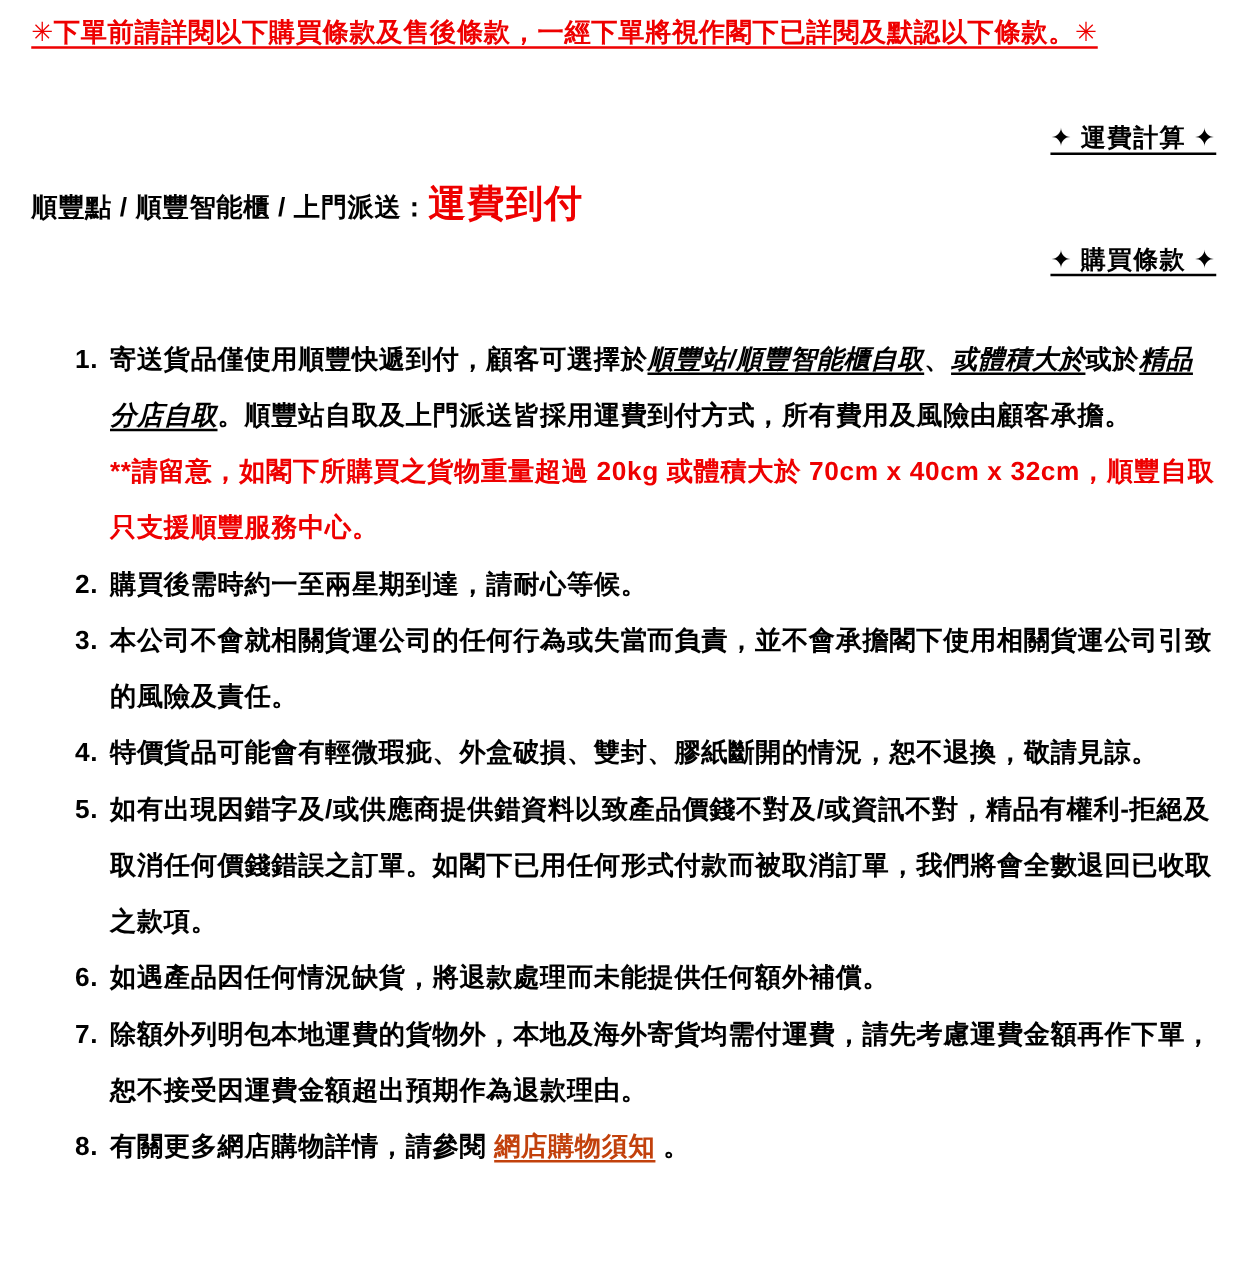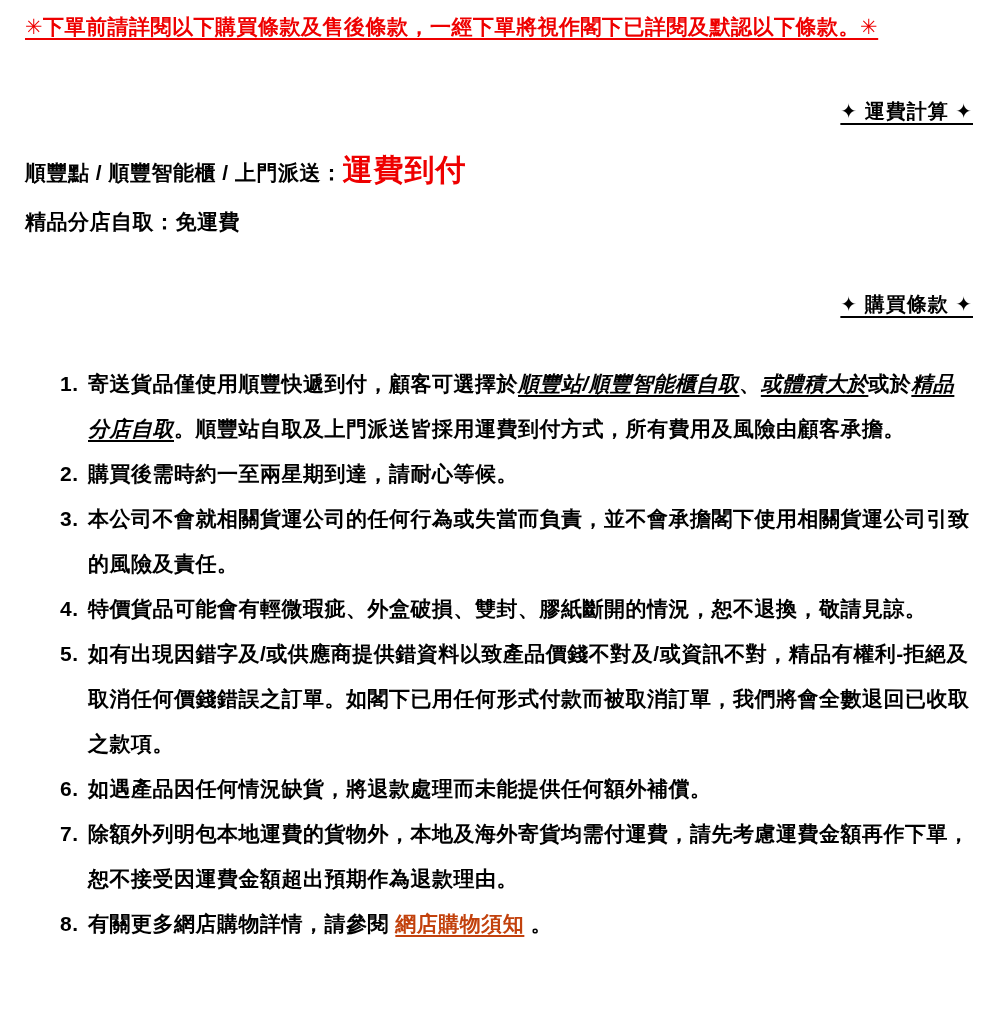--- a/index.html
+++ b/index.html
@@ -33,21 +33,21 @@
     text-decoration-thickness: 2px;
     text-underline-offset: 5px;
     margin-bottom: 26px;
     margin-left: 3px;
     text-align: right;
   }
   .section-heading.second { margin-bottom: 44px; }
 
   .ship-line {
     font-size: 21px;
-    line-height: 40px;
+    line-height: 28px;
     margin-bottom: 14px;
     letter-spacing: 0.5px;
   }
   .freight-collect {
     color: #ee0000;
     font-size: 30px;
     letter-spacing: 1px;
   }
   .ship-line2 {
     font-size: 21px;
@@ -86,30 +86,30 @@
 <body>
 
 <div class="page">
 
   <p class="notice">✳下單前請詳閱以下購買條款及售後條款，一經下單將視作閣下已詳閱及默認以下條款。✳</p>
 
   <h2 class="section-heading">✦ 運費計算 ✦</h2>
 
   <p class="ship-line"><span>順豐點 / 順豐智能櫃 / 上門派送：</span><span class="freight-collect">運費到付</span></p>
 
-  <p class="ship-line2">精品分店自取：免運費</p>
 
   <h2 class="section-heading second">✦ 購買條款 ✦</h2>
 
   <div class="terms-list">
 
     <div class="term-item">
       <span class="term-num">1.</span>
       <div class="term-text">
         <div><span>寄送貨品僅使用順豐快遞到付，顧客可選擇於</span><span class="u">順豐站/順豐智能櫃自取</span><span>、</span><span class="u">或體積大於</span><span>或於</span><span class="u">精品分店自取</span><span>。順豐站自取及上門派送皆採用運費到付方式，所有費用及風險由顧客承擔。</span></div>
+        <div class="note-red">**請留意，如閣下所購買之貨物重量超過 20kg 或體積大於 70cm x 40cm x 32cm，順豐自取只支援順豐服務中心。</div>
       </div>
     </div>
 
     <div class="term-item">
       <span class="term-num">2.</span>
       <div class="term-text">購買後需時約一至兩星期到達，請耐心等候。</div>
     </div>
 
     <div class="term-item">
       <span class="term-num">3.</span>

